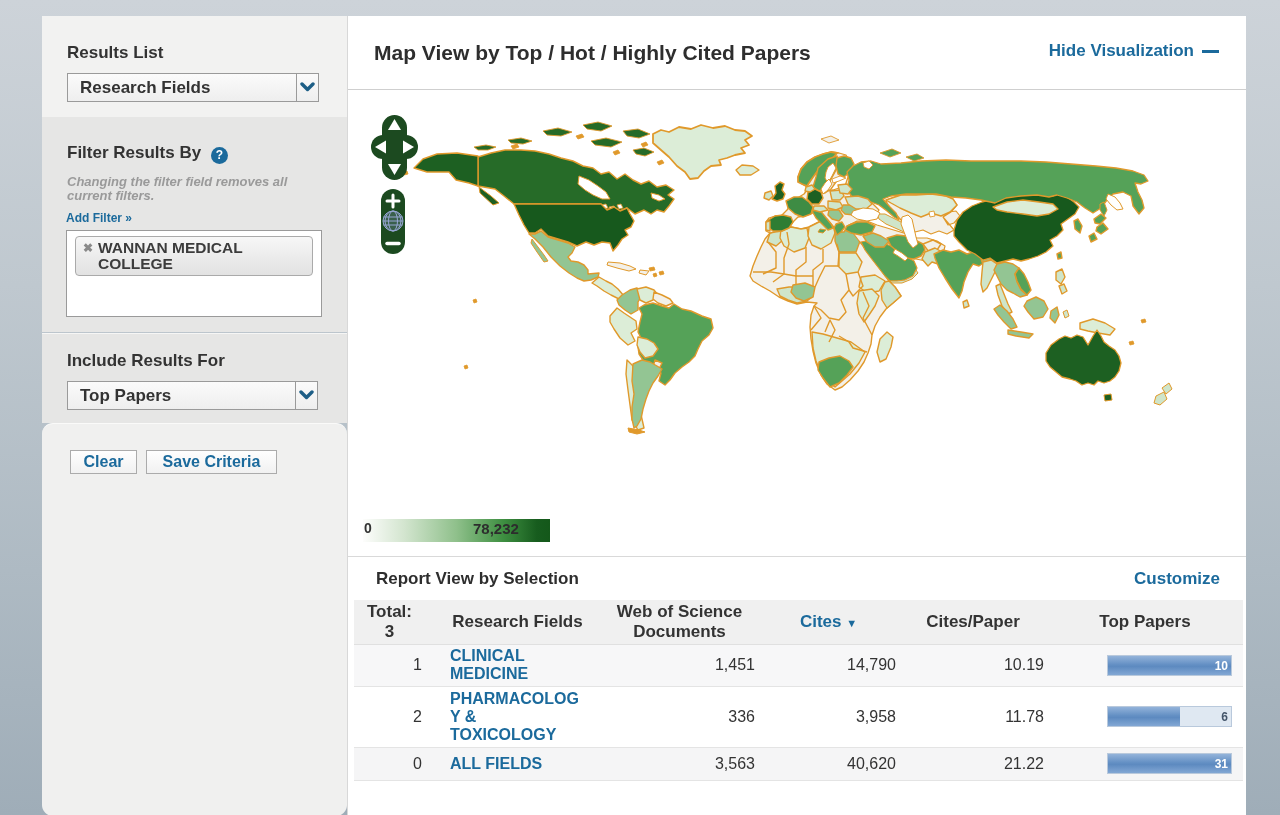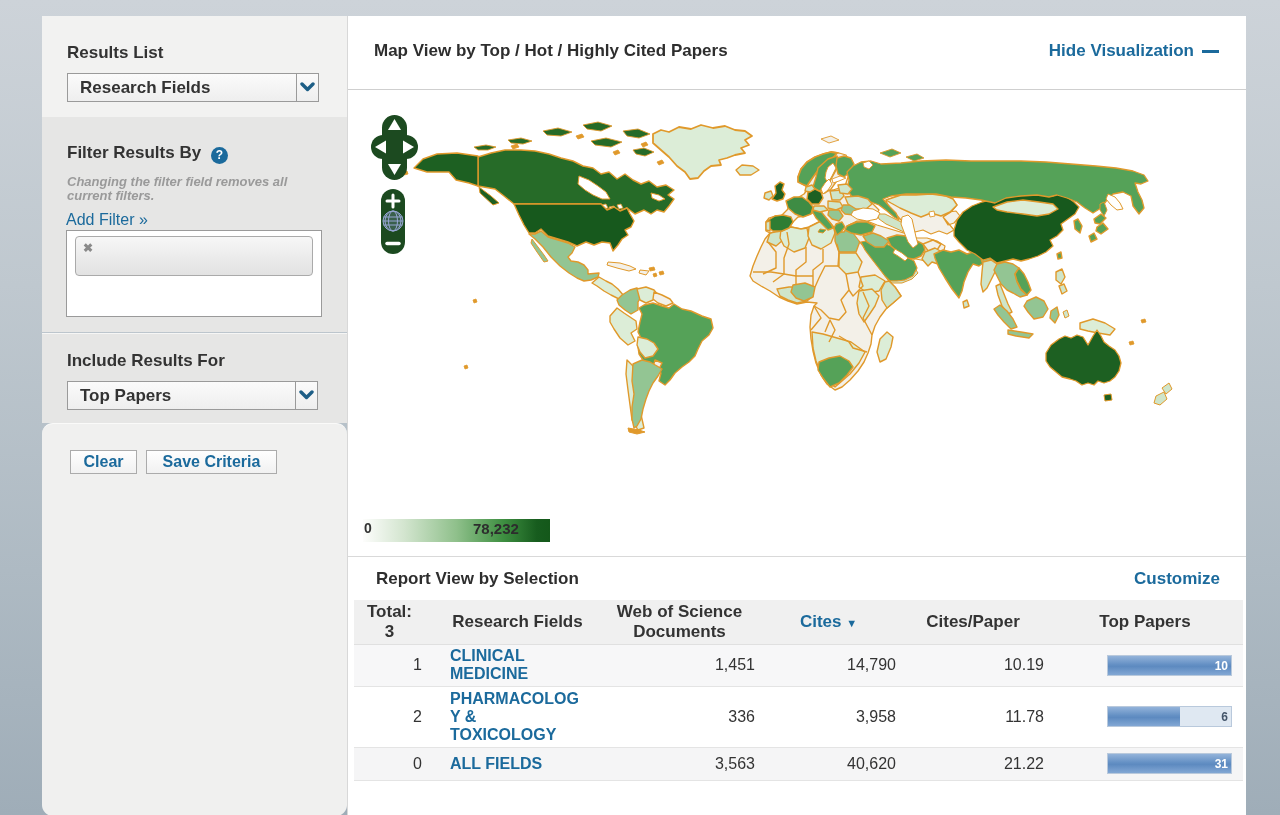--- a/index.html
+++ b/index.html
@@ -45,24 +45,25 @@
           <svg width="15" height="10" viewBox="0 0 15 10">
             <path d="M2 2 L7.5 7.5 L13 2" fill="none" stroke="#1d5e86" stroke-width="3.4" stroke-linecap="round" stroke-linejoin="round"></path>
           </svg>
         </div>
     </div>
   </div>
   <div class="sec2">
     <div class="shead" style="position:absolute;left:25px;top:26px;">Filter Results By</div>
     <div style="position:absolute;left:169px;top:30px;width:17px;height:17px;border-radius:50%;background:#1b6a9c;color:#fff;font-size:12px;font-weight:bold;text-align:center;line-height:17px;">?</div>
     <div style="position:absolute;left:25px;top:58px;font-size:13px;font-style:italic;font-weight:bold;color:#9a9a9a;line-height:14px;">Changing the filter field removes all<br>current filters.</div>
-    <div style="position:absolute;left:24px;top:94px;font-size:16px;font-weight:normal;" class="blue">Add Filter »</div>
+    <div style="position:absolute;left:24px;top:94px;font-size:12px;font-weight:bold;" class="blue">Add Filter »</div>
     <div style="position:absolute;left:24px;top:113px;width:254px;height:85px;background:#fff;border:1px solid #9a9a9a;">
       <div style="position:absolute;left:8px;top:5px;width:236px;height:38px;background:linear-gradient(180deg,#f7f7f7,#eaeaea 60%,#e2e2e2);border:1px solid #aaa;border-radius:4px;">
         <span style="position:absolute;left:7px;top:4px;color:#8a8a8a;font-size:12px;font-weight:bold;">✖</span>
+        <div style="position:absolute;left:22px;top:3px;font-size:15.5px;font-weight:bold;color:#3c3c3c;line-height:16px;">WANNAN MEDICAL<br>COLLEGE</div>
       </div>
     </div>
   </div>
   <div class="sec3">
     <div class="shead" style="position:absolute;left:25px;top:17px;">Include Results For</div>
     <div class="dd" style="left:25px;top:47px;width:249px;">
       <div class="txt">Top Papers</div>
       <div class="btn">
           <svg width="15" height="10" viewBox="0 0 15 10">
             <path d="M2 2 L7.5 7.5 L13 2" fill="none" stroke="#1d5e86" stroke-width="3.4" stroke-linecap="round" stroke-linejoin="round"></path>
@@ -70,21 +71,21 @@
         </div>
     </div>
   </div>
   <div class="sec4">
     <div class="sbtn" style="left:28px;width:65px;">Clear</div>
     <div class="sbtn" style="left:104px;width:129px;">Save Criteria</div>
   </div>
 </div>
 <div id="main">
   <div id="ttlbar">
-    <div style="position:absolute;left:26px;top:25px;font-size:17px;font-weight:bold;color:#2e2e2e;">Map View by Top / Hot / Highly Cited Papers</div>
+    <div style="position:absolute;left:26px;top:25px;font-size:21px;font-weight:bold;color:#2e2e2e;">Map View by Top / Hot / Highly Cited Papers</div>
     <div style="position:absolute;right:52px;top:25px;font-size:17px;font-weight:bold;" class="blue">Hide Visualization</div>
     <div style="position:absolute;right:27px;top:34px;width:17px;height:3px;background:#1b6a9c;"></div>
   </div>
   <svg id="map" style="position:absolute;left:0;top:74px;" width="898" height="466" viewBox="347 90 898 466">
 <rect x="347" y="90" width="898" height="466" fill="#ffffff"></rect>
 <path d="M477,157 L477,186 L494,189 L503,196 L513,204 L600,204 L606,210 L613,207 L619,211 L626,208 L634,214 L643,210 L650,214 L656,210 L663,212 L668,206 L673,199 L667,195 L673,190 L665,185 L656,187 L648,181 L640,184 L632,180 L624,174 L616,179 L608,172 L600,174 L592,168 L582,166 L572,161 L560,158 L548,154 L534,151 L520,150 L504,150 L490,153 Z" fill="#266b28" stroke="#e0992b" stroke-width="1.4" stroke-linejoin="round"></path>
 <path d="M578,176 L588,180 L597,186 L605,192 L609,199 L601,199 L592,195 L584,190 L577,184 Z" fill="#ffffff" stroke="#e0992b" stroke-width="1.0" stroke-linejoin="round"></path>
 <path d="M473,147 L485,145 L495,147 L487,150 L477,150 Z" fill="#266b28" stroke="#e0992b" stroke-width="0.9" stroke-linejoin="round"></path>
 <path d="M507,140 L520,138 L531,141 L522,144 L510,143 Z" fill="#266b28" stroke="#e0992b" stroke-width="0.9" stroke-linejoin="round"></path>
 <path d="M542,131 L557,128 L571,132 L560,136 L546,135 Z" fill="#266b28" stroke="#e0992b" stroke-width="0.9" stroke-linejoin="round"></path>

